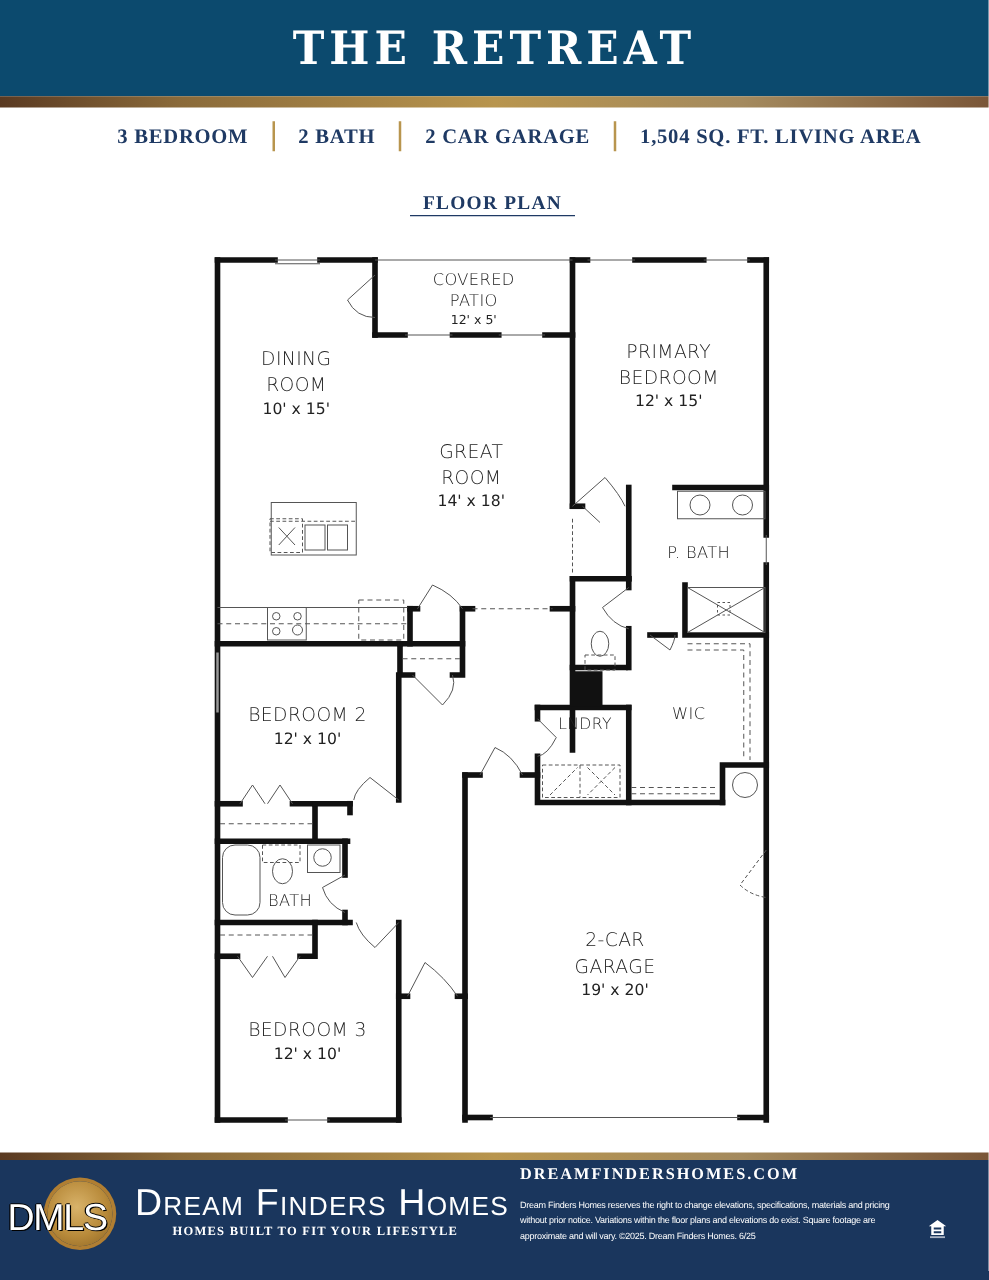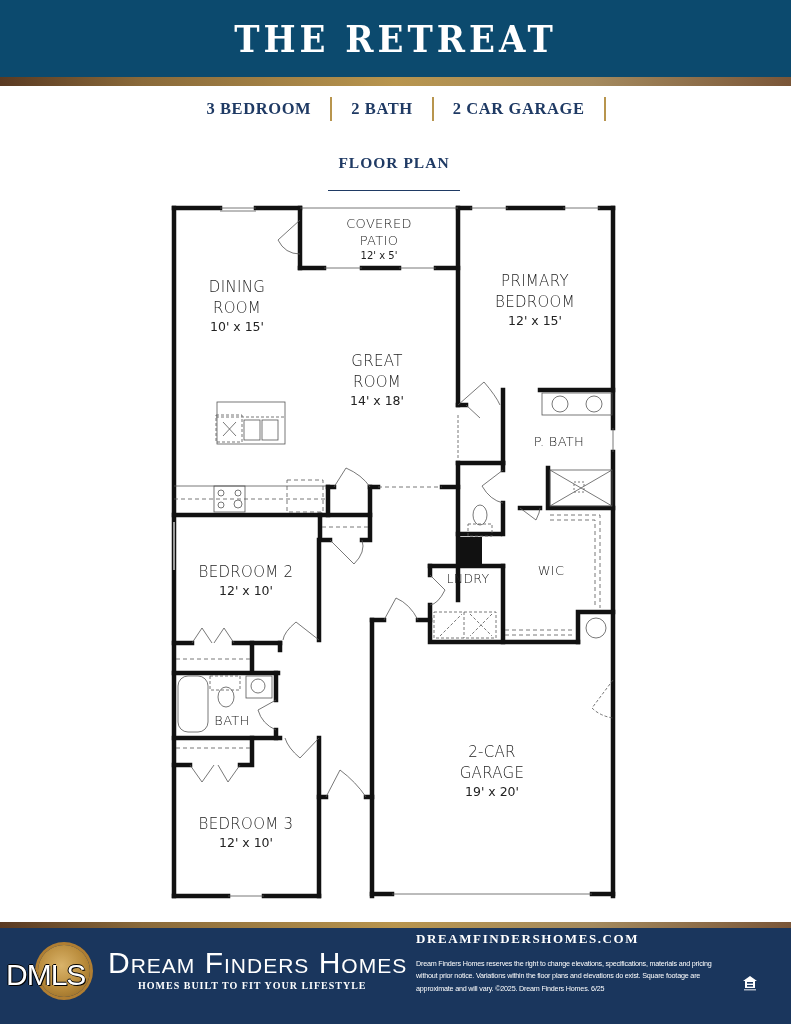--- a/index.html
+++ b/index.html
@@ -8,21 +8,21 @@
 
   .header { position: absolute; left: 0; top: 0; width: 791px; height: 77px; background: #0c4a6e; display: flex; align-items: center; justify-content: center; }
   .header h1 { font-family: "DejaVu Serif", serif; color: #ffffff; font-size: 34px; font-weight: bold; letter-spacing: 4px; transform: scaleY(1.08); }
   .gold-stripe { position: absolute; left: 0; width: 791px; background: linear-gradient(90deg, #5a3a22 0%, #8a6a3a 18%, #b8954e 50%, #a48a5e 75%, #7a5638 100%); }
   .gold-top { top: 77px; height: 9px; }
   .gold-bottom { top: 922px; height: 6px; }
 
   .specs { position: absolute; top: 97px; left: 0; width: 791px; display: flex; justify-content: center; align-items: center; font-family: "Liberation Serif", serif; font-weight: bold; color: #1f3a64; font-size: 16.5px; letter-spacing: 0.6px; margin-left: 20px; }
   .specs .sep { width: 2px; height: 24px; background: #b8954e; margin: 0 19px; }
 
-  .fp-title { position: absolute; top: 154px; left: 328px; width: 132px; text-align: center; font-family: "Liberation Serif", serif; font-weight: bold; color: #1f3a64; font-size: 15.5px; letter-spacing: 1px; padding-bottom: 18px; border-bottom: 1.5px solid #1f3a64; }
+  .fp-title { position: absolute; top: 154px; left: 328px; width: 132px; text-align: center; font-family: "Liberation Serif", serif; font-weight: bold; color: #1f3a64; font-size: 15.5px; letter-spacing: 1px; padding-bottom: 0; border-bottom: 1.5px solid #1f3a64; }
 
   .plan { position: absolute; left: 0; top: 0; width: 791px; height: 1024px; }
   .plan text { font-family: "DejaVu Sans", sans-serif; fill: #222; text-anchor: middle; }
   .room-name { font-size: 15px; font-weight: 300; letter-spacing: 0.3px; }
   .room-dim { font-size: 12.5px; }
   .room-small { font-size: 10px; }
 
   .footer { position: absolute; left: 0; top: 928px; width: 791px; height: 96px; background: #1a365d; }
   .seal { position: absolute; left: 38px; top: 945px; width: 52px; height: 52px; border-radius: 50%; background: radial-gradient(circle at 45% 40%, #d9b36a 0%, #b88a3a 55%, #8a6222 100%); box-shadow: 0 0 0 3px #b07e32; }
   .dmls { position: absolute; left: 6px; top: 958px; font-family: "Liberation Sans", sans-serif; font-size: 30px; color: #ffffff; letter-spacing: -1px; text-shadow: 1px 1px 0 #000, -1px 0 0 #000, 0 -1px 0 #000; }
@@ -40,20 +40,21 @@
 </div>
 <div class="gold-stripe gold-top"></div>
 
 <div class="specs">
   <span>3 BEDROOM</span>
   <span class="sep"></span>
   <span>2 BATH</span>
   <span class="sep"></span>
   <span>2 CAR GARAGE</span>
   <span class="sep"></span>
+  <span>1,504 SQ. FT. LIVING AREA</span>
 </div>
 
 <div class="fp-title">FLOOR PLAN</div>
 
 <svg class="plan" viewBox="0 0 791 1024" xmlns="http://www.w3.org/2000/svg">
   <g fill="none" stroke="#111" stroke-width="4.5" stroke-linecap="square">
 
     <path d="M174 208 V896"></path>
 
     <path d="M174 208 H220"></path>

